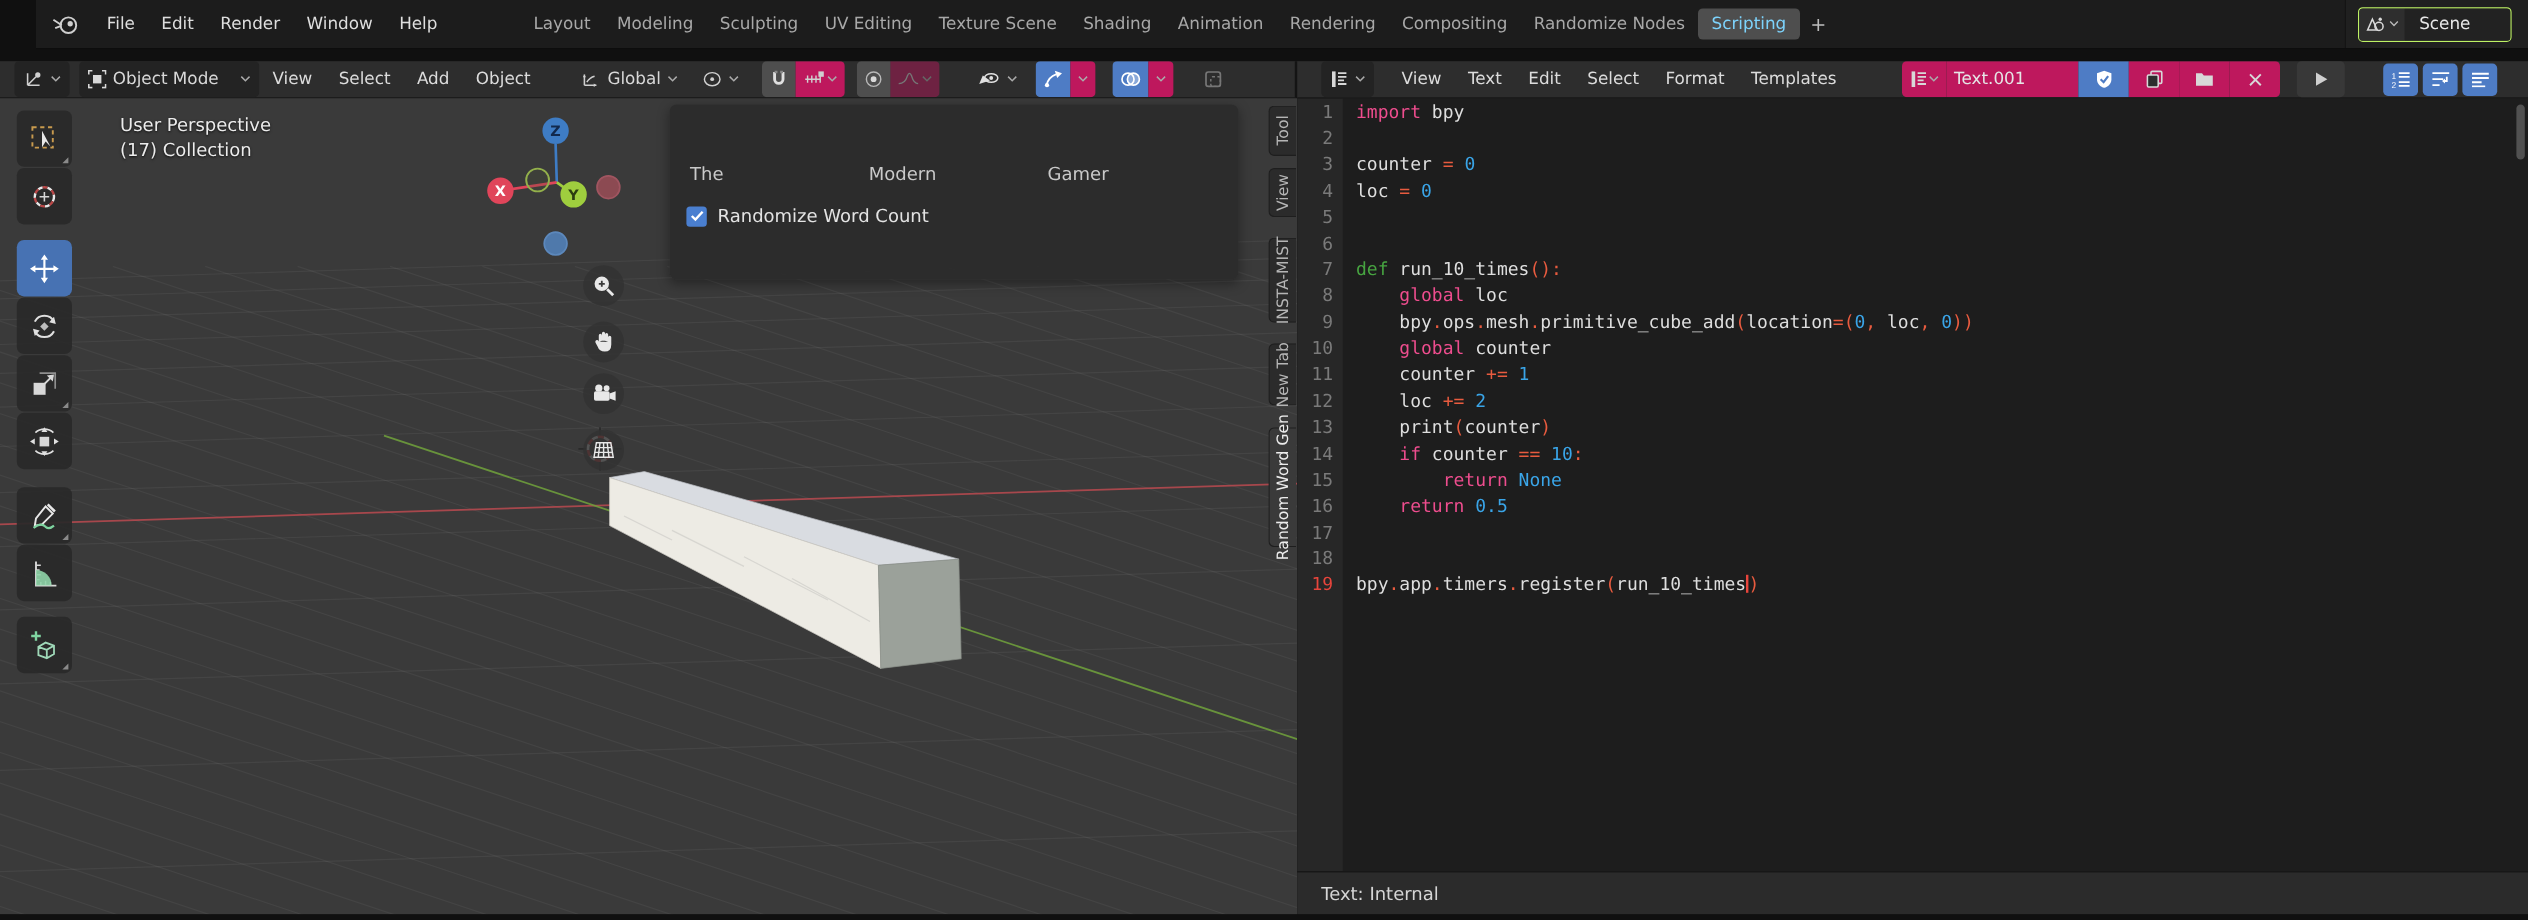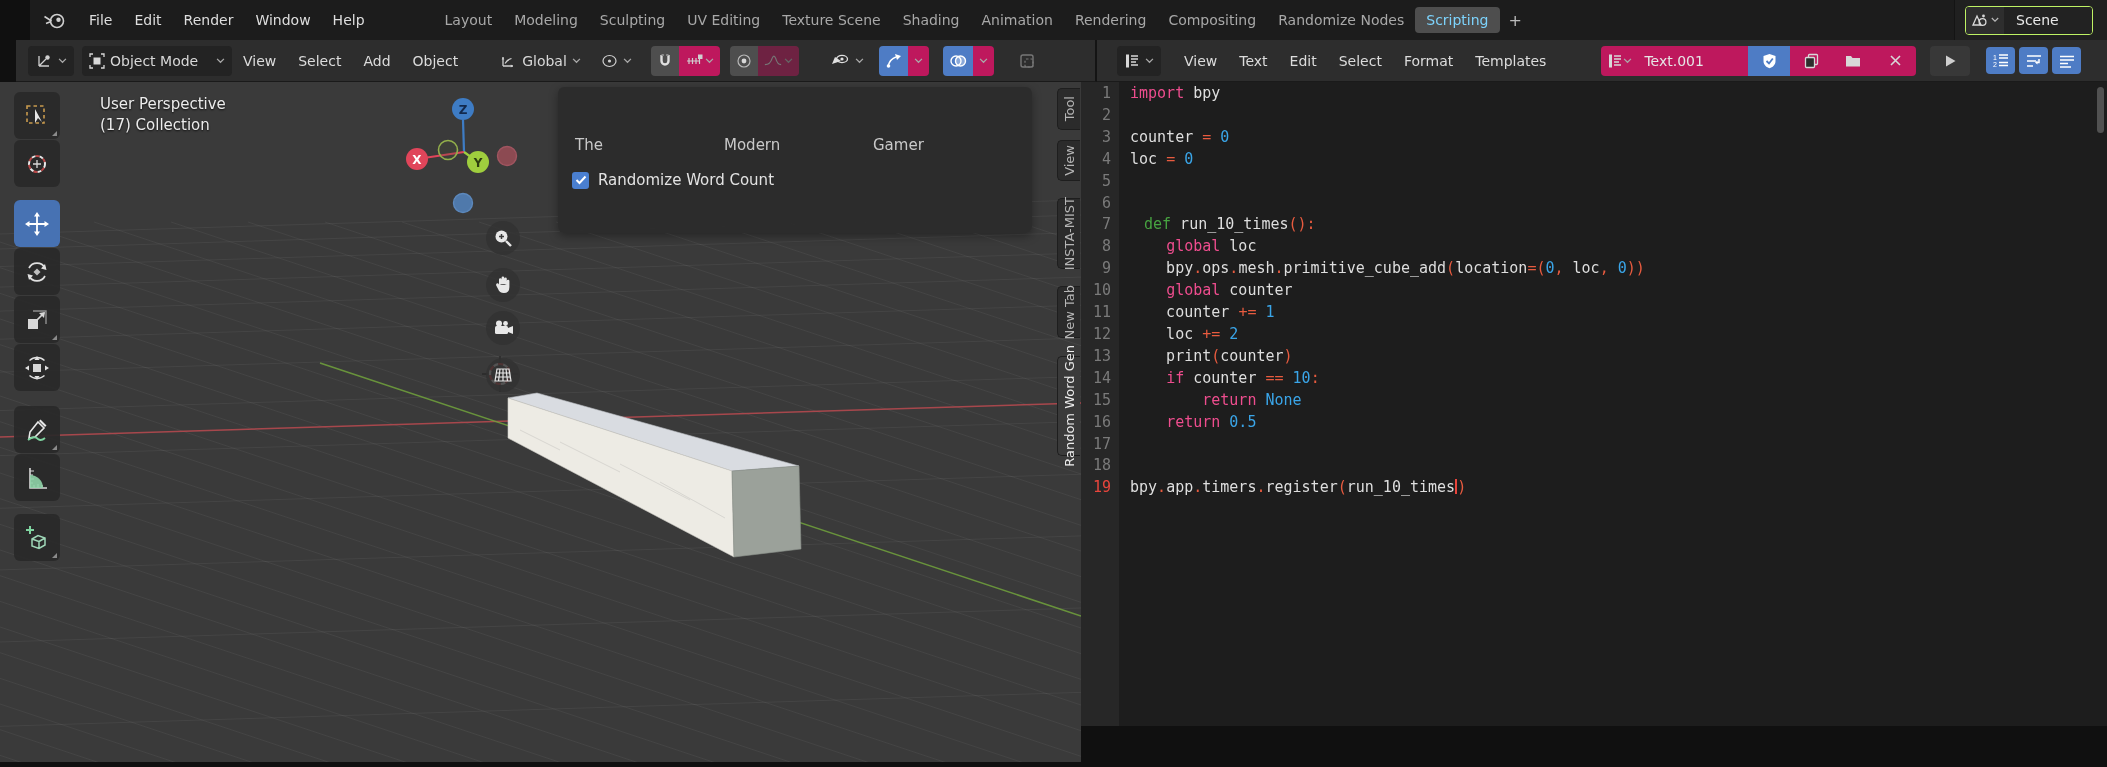--- a/index.html
+++ b/index.html
@@ -12,21 +12,21 @@
   .tmenu{padding:0 11px;color:#dedede;cursor:default;}
   .workspaces{display:flex;align-items:center;margin-left:58px;}
   .wtab{padding:5px 11px;color:#a8a8a8;border-radius:4px;white-space:nowrap;}
   .wtab.active{background:#4e4e4e;color:#7dd3fc;}
   .wtab.add{color:#bbbbbb;font-size:16px;padding:2px 9px;}
   .topbar-right{margin-left:auto;display:flex;align-items:center;background:#202020;height:100%;padding:0 14px 0 10px;border-left:1px solid #141414;}
   .scene-sel{display:flex;align-items:stretch;height:27px;border-radius:4px;overflow:hidden;border:1px solid #bef264;}
   .scene-ic{background:#2e2e2e;display:flex;align-items:center;padding:0 5px;gap:3px;}
   .scene-nm{background:#222222;display:flex;align-items:center;padding:0 12px;color:#e8e8e8;min-width:64px;}
   
-  .headerrow{position:absolute;top:40px;left:16px;right:0;height:42px;display:flex;}
+  .headerrow{position:absolute;top:40px;left:0;right:0;height:42px;display:flex;align-items:flex-end;}
   .ehdr{background:#2d2d2d;display:flex;align-items:center;box-sizing:border-box;border-bottom:1px solid #1a1a1a;}
   .vp-hdr{width:1081px;border-right:2px solid #141414;padding-left:12px;}
   .te-hdr{flex:1;padding-left:20px;padding-right:26px;}
   .hbtn{background:#232323;border-radius:4px;height:30px;display:flex;align-items:center;padding:0 7px;gap:5px;box-sizing:border-box;}
   .hmenu{padding:0 11px;color:#dcdcdc;white-space:nowrap;}
   .seg{display:flex;height:30px;border-radius:4px;overflow:hidden;}
   .seg>div{display:flex;align-items:center;padding:0 6px;background:#be185d;}
   .seg .on{background:#4e4e4e;}
   .seg .blue{background:#4e7cc5;}
   .dim{opacity:.45;}
@@ -56,21 +56,21 @@
   .vtab span{writing-mode:vertical-rl;transform:rotate(180deg);white-space:nowrap;}
   .vtab.active{background:#3a3a3a;color:#ececec;}
   
   .te-body{position:absolute;top:82px;left:1081px;right:0;bottom:41px;background:#1d1d1d;overflow:hidden;}
   .gutter-bg{position:absolute;left:0;top:0;bottom:0;width:38px;background:#272727;}
   .code{position:absolute;left:0;top:1px;right:0;font-family:"DejaVu Sans Mono",monospace;font-size:15px;line-height:21.9px;white-space:pre;}
   .cl{display:flex;}
   .ln{width:30px;flex:none;text-align:right;padding-right:8px;color:#7a7a7a;}
   .ln.cur{color:#e8453c;}
   .ct{padding-left:11px;color:#dedede;}
-  .tk-k{color:#ee4d8e;} .tk-d{color:#47a441;margin-left:14px;} .tk-n{color:#3aa5e8;} .tk-o{color:#e85b3f;} .tk-i{color:#dedede;}
+  .tk-k{color:#ee4d8e;} .tk-d{color:#47a441;} .tk-n{color:#3aa5e8;} .tk-o{color:#e85b3f;} .tk-i{color:#dedede;}
   .caret{display:inline-block;width:2px;height:15px;background:#e8453c;vertical-align:-2px;}
   .te-scroll{position:absolute;right:3px;top:5px;width:7px;height:46px;border-radius:4px;background:#5a5a5a;opacity:.85;}
   .te-footer{position:absolute;left:1081px;right:0;bottom:5px;height:36px;background:#2b2b2b;border-top:1px solid #141414;display:flex;align-items:center;padding-left:20px;color:#d5d5d5;font-size:15px;box-sizing:border-box;}
   .statusbar{position:absolute;left:0;right:0;bottom:0;height:5px;background:#101010;}
   svg{display:block;}
 </style>
 </head>
 <body>
 
 <div id="app">
@@ -538,15 +538,18 @@
     <div class="vtab active" style="top:274px;height:100px;">
         <span>Random Word Gen</span>
       </div>
   </div>
 
   <div class="te-body">
     <div class="gutter-bg"></div>
     <div class="code" id="code-lines"><div class="cl"><span class="ln">1</span><span class="ct"><span class="tk-k">import</span><span class="tk-i"> bpy</span></span></div><div class="cl"><span class="ln">2</span><span class="ct"></span></div><div class="cl"><span class="ln">3</span><span class="ct"><span class="tk-i">counter </span><span class="tk-o">=</span><span class="tk-i"> </span><span class="tk-n">0</span></span></div><div class="cl"><span class="ln">4</span><span class="ct"><span class="tk-i">loc </span><span class="tk-o">=</span><span class="tk-i"> </span><span class="tk-n">0</span></span></div><div class="cl"><span class="ln">5</span><span class="ct"></span></div><div class="cl"><span class="ln">6</span><span class="ct"></span></div><div class="cl"><span class="ln">7</span><span class="ct"><span class="tk-d">def</span><span class="tk-i"> run_10_times</span><span class="tk-o">():</span></span></div><div class="cl"><span class="ln">8</span><span class="ct"><span class="tk-i">    </span><span class="tk-k">global</span><span class="tk-i"> loc</span></span></div><div class="cl"><span class="ln">9</span><span class="ct"><span class="tk-i">    bpy</span><span class="tk-o">.</span><span class="tk-i">ops</span><span class="tk-o">.</span><span class="tk-i">mesh</span><span class="tk-o">.</span><span class="tk-i">primitive_cube_add</span><span class="tk-o">(</span><span class="tk-i">location</span><span class="tk-o">=(</span><span class="tk-n">0</span><span class="tk-o">,</span><span class="tk-i"> loc</span><span class="tk-o">,</span><span class="tk-i"> </span><span class="tk-n">0</span><span class="tk-o">))</span></span></div><div class="cl"><span class="ln">10</span><span class="ct"><span class="tk-i">    </span><span class="tk-k">global</span><span class="tk-i"> counter</span></span></div><div class="cl"><span class="ln">11</span><span class="ct"><span class="tk-i">    counter </span><span class="tk-o">+=</span><span class="tk-i"> </span><span class="tk-n">1</span></span></div><div class="cl"><span class="ln">12</span><span class="ct"><span class="tk-i">    loc </span><span class="tk-o">+=</span><span class="tk-i"> </span><span class="tk-n">2</span></span></div><div class="cl"><span class="ln">13</span><span class="ct"><span class="tk-i">    print</span><span class="tk-o">(</span><span class="tk-i">counter</span><span class="tk-o">)</span></span></div><div class="cl"><span class="ln">14</span><span class="ct"><span class="tk-i">    </span><span class="tk-k">if</span><span class="tk-i"> counter </span><span class="tk-o">==</span><span class="tk-i"> </span><span class="tk-n">10</span><span class="tk-o">:</span></span></div><div class="cl"><span class="ln">15</span><span class="ct"><span class="tk-i">        </span><span class="tk-k">return</span><span class="tk-i"> </span><span class="tk-n">None</span></span></div><div class="cl"><span class="ln">16</span><span class="ct"><span class="tk-i">    </span><span class="tk-k">return</span><span class="tk-i"> </span><span class="tk-n">0.5</span></span></div><div class="cl"><span class="ln">17</span><span class="ct"></span></div><div class="cl"><span class="ln">18</span><span class="ct"></span></div><div class="cl"><span class="ln cur">19</span><span class="ct"><span class="tk-i">bpy</span><span class="tk-o">.</span><span class="tk-i">app</span><span class="tk-o">.</span><span class="tk-i">timers</span><span class="tk-o">.</span><span class="tk-i">register</span><span class="tk-o">(</span><span class="tk-i">run_10_times</span><span class="caret"></span><span class="tk-o">)</span></span></div></div>
     <div class="te-scroll"></div>
   </div>
+  <div class="te-footer">
+    <span>Text: Internal</span>
+  </div>
 
   <div class="statusbar"></div>
 </div>
 
 </body></html>

